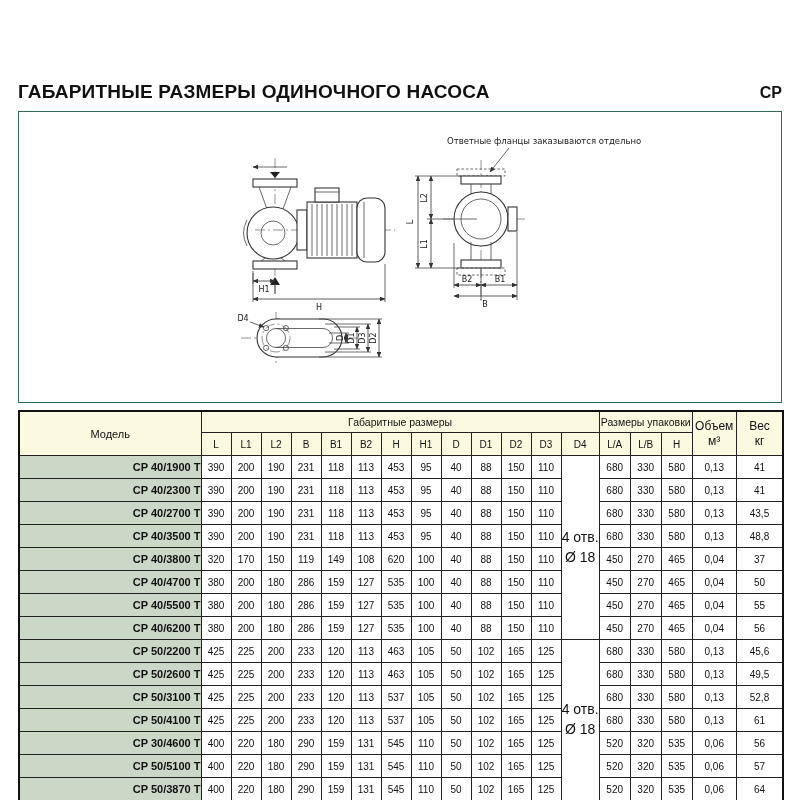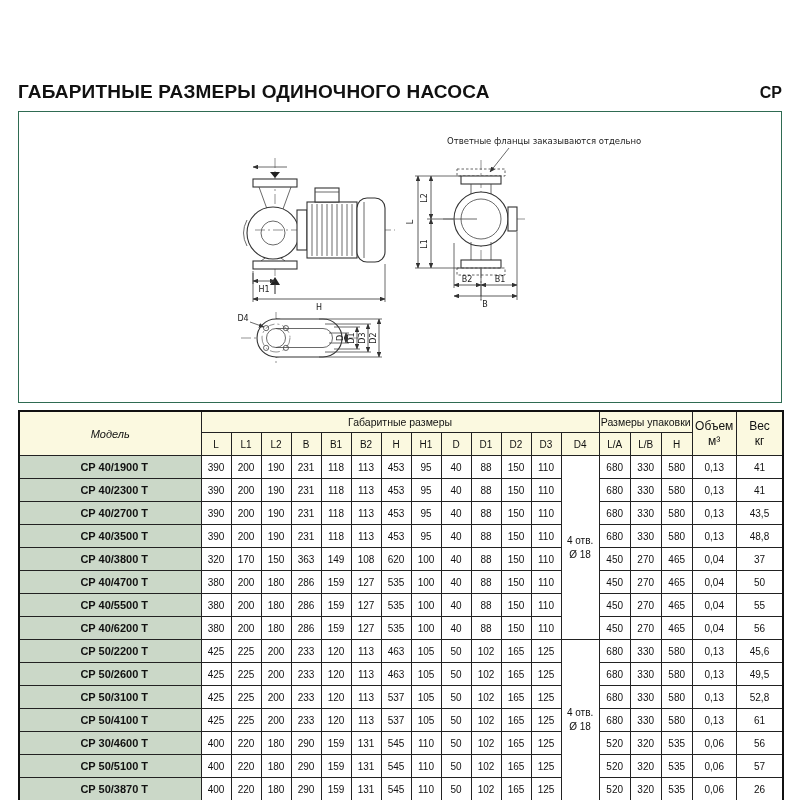--- a/index.html
+++ b/index.html
@@ -14,25 +14,25 @@
   .solid{stroke:#333;stroke-width:1.1;fill:#fff;}
   .thin{stroke:#444;stroke-width:.8;fill:none;}
   .cl{stroke:#666;stroke-width:.7;stroke-dasharray:10 3 2 3;fill:none;}
   .dot{stroke:#555;stroke-width:.9;stroke-dasharray:2.5 2;fill:none;}
   .dim{stroke:#333;stroke-width:.8;fill:none;}
   table{border-collapse:collapse;table-layout:fixed;width:764px;border:2px solid #111;}
   th,td{border:1px solid #222;text-align:center;padding:0;overflow:hidden;}
   thead th{background:#fbf9e0;font-weight:normal;font-size:10.5px;}
   thead tr.gr th{height:20px;margin-left:48px;}
   thead tr.lt th{height:22px;font-size:10px;}
-  th.model-h{font-size:11px;font-style:italic;}
+  th.model-h{font-size:11px;}
   th .two{display:block;line-height:1.25;font-size:12px;}
   tbody td{height:22px;font-size:10px;background:#fff;}
-  tbody td.model{background:#cbd8c8;text-align:center;padding-left:8px;font-weight:bold;font-size:11px;}
-  tbody td.d4note{font-size:10px;line-height:1.4;}
+  tbody td.model{background:#cbd8c8;text-align:right;padding-left:8px;font-weight:bold;font-size:11px;}
+  tbody td.d4note{font-size:14px;line-height:1.4;}
 </style>
 </head>
 <body>
 
 <div class="page">
 
   <div class="header-row">
     <h1 class="page-title">ГАБАРИТНЫЕ РАЗМЕРЫ ОДИНОЧНОГО НАСОСА</h1>
     <span class="series-code">СР</span>
   </div>
@@ -275,21 +275,21 @@
           <td>330</td>
           <td>580</td>
           <td>0,13</td>
           <td>48,8</td>
         </tr>
         <tr>
           <td class="model">CP 40/3800 T</td>
           <td>320</td>
           <td>170</td>
           <td>150</td>
-          <td>363</td>
+          <td>119</td>
           <td>149</td>
           <td>108</td>
           <td>620</td>
           <td>100</td>
           <td>40</td>
           <td>88</td>
           <td>150</td>
           <td>110</td>
           <td>450</td>
           <td>270</td>
@@ -492,18 +492,18 @@
           <td>545</td>
           <td>110</td>
           <td>50</td>
           <td>102</td>
           <td>165</td>
           <td>125</td>
           <td>520</td>
           <td>320</td>
           <td>535</td>
           <td>0,06</td>
-          <td>26</td>
+          <td>64</td>
         </tr>
       </tbody>
   </table>
 
 </div>
 
 </body></html>

